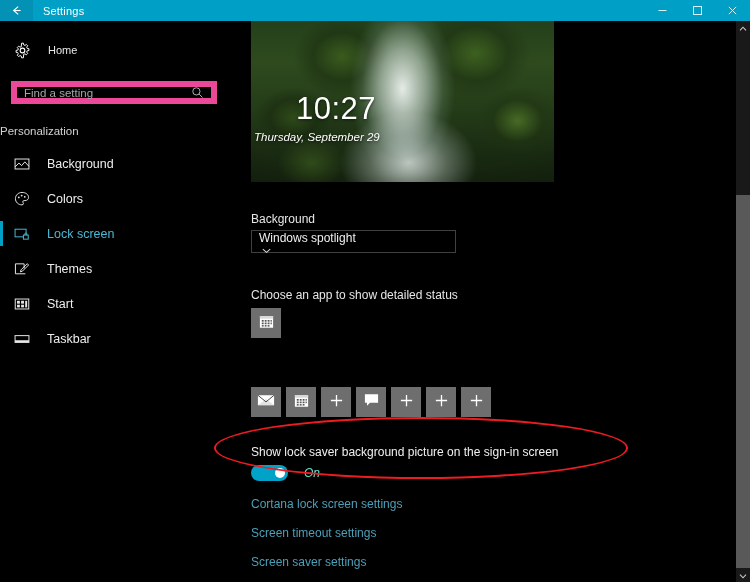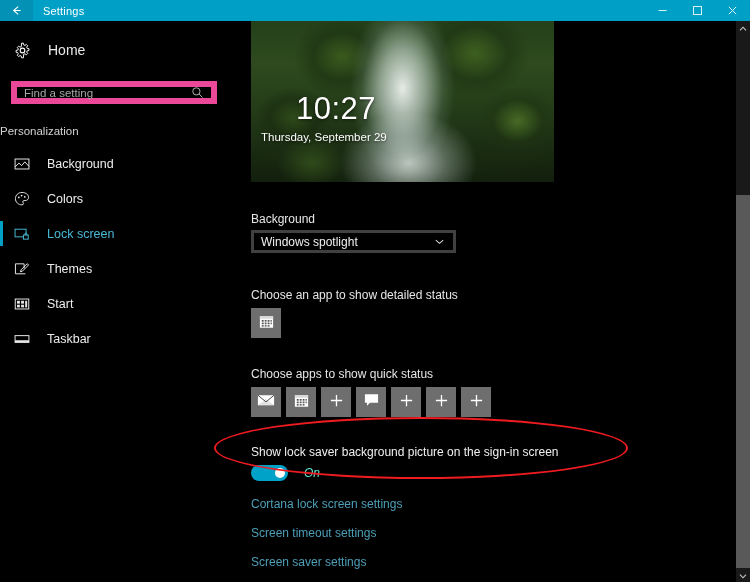--- a/index.html
+++ b/index.html
@@ -72,21 +72,21 @@
     padding-top: 14px;
   }
   .home-row {
     display: flex;
     align-items: center;
     height: 30px;
     padding-left: 13px;
   }
   .home-icon { width: 19px; height: 19px; display:flex; align-items:center; justify-content:center; }
   .home-label {
-    font-size: 14px;
+    font-size: 11px;
     color: #e8e8e8;
     margin-left: 16px;
   }
 
   .search-wrap {
     margin: 16px 17px 0 11px;
     height: 23px;
     border: 6px solid #ec4899;
     background: #000000;
     display: flex;
@@ -184,45 +184,46 @@
     font-size: 31px;
     color: #ffffff;
     font-weight: 300;
     line-height: 1;
     letter-spacing: 0.5px;
     text-shadow: 0 1px 3px rgba(0,0,0,0.55);
     margin-left: 32px;
   }
   .preview-date {
     position: absolute;
-    left: 10px;
+    left: 3px;
     top: 110px;
     font-size: 11.5px;
     color: #ffffff;
     text-shadow: 0 1px 3px rgba(0,0,0,0.55);
+    font-style: italic;
   }
 
   .section-label {
     position: absolute;
     font-size: 12px;
     color: #e6e6e6;
     white-space: nowrap;
   }
 
   .dropdown {
     position: absolute;
     left: 17px;
     top: 209px;
     width: 205px;
     height: 23px;
-    border: 3px solid #404040;
+    border: 1px solid #404040;
     background: #000000;
     display: flex;
-    align-items: center;
     padding: 0 7px;
+    flex-direction: column;
   }
   .dropdown-value {
     flex: 1;
     font-size: 12px;
     color: #f0f0f0;
     white-space: nowrap;
   }
   .dropdown-chevron { width: 14px; display:flex; align-items:center; justify-content:center; }
 
   .app-tile {
@@ -508,21 +509,20 @@
             <rect x="10.2" y="10.1" width="2" height="1.8"></rect>
               <rect x="13.3" y="10.1" width="1.3" height="1.8"></rect>
             <rect x="4" y="12.8" width="2" height="1.6"></rect>
               <rect x="7.1" y="12.8" width="2" height="1.6"></rect>
             <rect x="10.2" y="12.8" width="2" height="1.6"></rect>
           </g>
         </svg>
       </span>
     </div>
 
-    <div class="section-label" style="left:17px; top:346px;">Choose apps to show quick status</div>
 
     <div class="quick-row">
       <div class="app-tile">
         <span>
           <svg width="18" height="14" viewBox="0 0 20 15">
             <rect x="1" y="2.2" width="18" height="11" fill="#ffffff"></rect>
             <path d="M1 13.2 L10 6.4 L19 13.2 Z" fill="#e2e2e2"></path>
             <path d="M1 2.2 L10 9.6 L19 2.2" fill="none" stroke="#4a4a4a" stroke-width="1.1"></path>
           </svg>
         </span>

